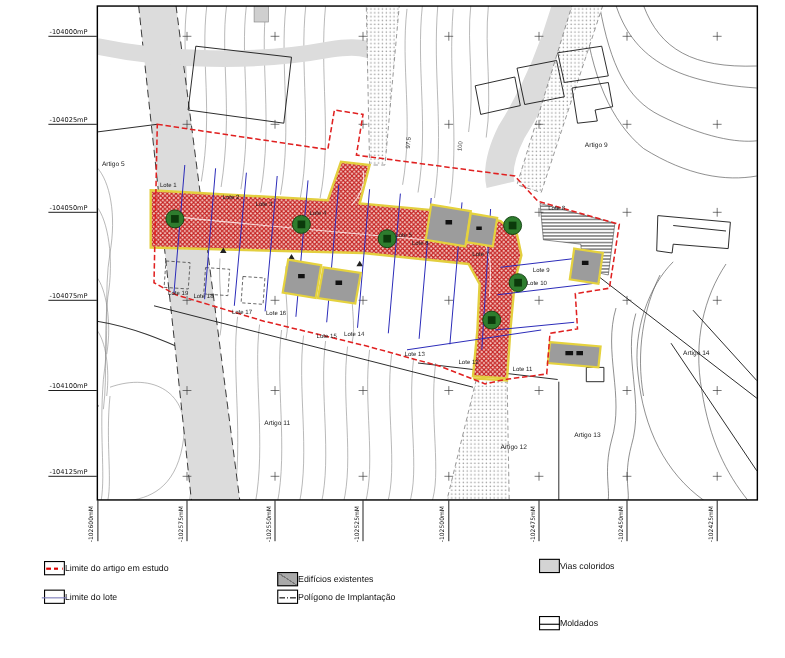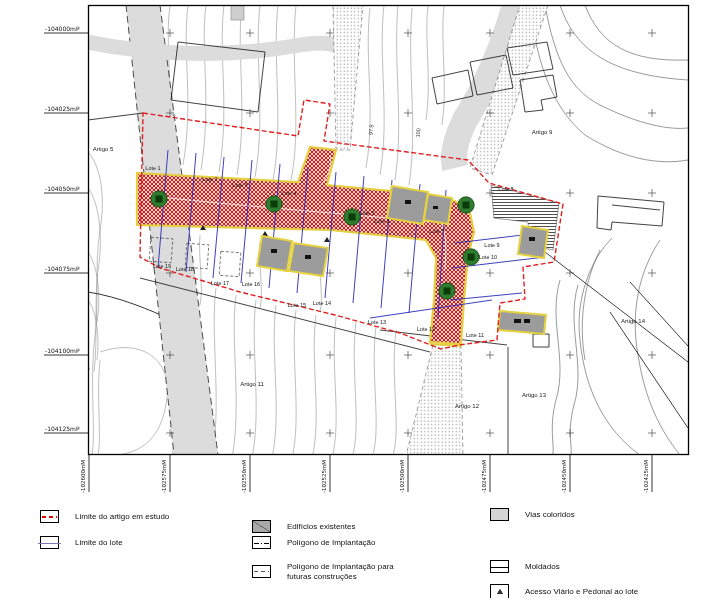--- a/index.html
+++ b/index.html
@@ -6,21 +6,21 @@
             font-family:"Liberation Sans",sans-serif;}
   #stage{position:relative;width:714px;height:598px;background:#fff;}
   #mapsvg{position:absolute;left:0;top:0;}
   .axis-label{font-family:"DejaVu Sans",sans-serif;font-size:6px;fill:#111;}
   .x-axis-label{font-family:"DejaVu Sans",sans-serif;font-size:5.5px;fill:#111;}
   .map-label{font-family:"Liberation Sans",sans-serif;font-size:6px;fill:#222;}
   .lote-label{font-family:"Liberation Sans",sans-serif;font-size:5.5px;fill:#222;}
   .contour-label{font-family:"Liberation Sans",sans-serif;font-size:5.5px;fill:#333;}
   
   .legend{position:absolute;left:0;top:500px;width:714px;height:98px;font-size:8px;color:#111;}
-  .lg-row{position:absolute;display:flex;align-items:center;gap:16px;}
+  .lg-row{position:absolute;display:flex;align-items:flex-start;gap:0;}
   .lg-label{padding-top:2px;line-height:1.3;}
   .sw{width:19px;height:13px;border:1px solid #000;background:#fff;position:relative;
       flex:none;box-sizing:border-box;}
   .sw i{display:block;position:absolute;}
   .sw-limite-artigo i{left:1px;right:1px;top:50%;height:2px;margin-top:-1px;
       background:repeating-linear-gradient(90deg,#d00 0 4px,transparent 4px 7px);}
   .sw-lote i{left:-3px;right:-3px;top:50%;height:1px;background:#7a7ab8;}
   .sw-cmo{height:17px;background:repeating-linear-gradient(0deg,#111 0 1px,#fff 1px 3px);}
   .sw-edif{background:#a9a9a9;}
   .sw-edif i{inset:0;background:linear-gradient(to top right,transparent 47%,#777 47%,#777 53%,transparent 53%);}
@@ -230,39 +230,26 @@
           <i></i>
         </span>
     <span class="lg-label">Edifícios existentes</span>
   </div>
   <div class="lg-row" style="left:252px;top:36px">
     <span class="sw sw-pi">
           <i></i>
         </span>
     <span class="lg-label">Polígono de Implantação</span>
   </div>
-  <div class="lg-row" style="left:252px;top:60px">
-    <span class="sw sw-pif">
-          <i></i>
-        </span>
-    <span class="lg-label"><span>Polígono de Implantação para</span><br><span>futuras construções</span></span>
-  </div>
 
   <div class="lg-row" style="left:490px;top:8px">
     <span class="sw sw-vias"></span>
     <span class="lg-label">Vias coloridos</span>
   </div>
   <div class="lg-row" style="left:490px;top:60px">
     <span class="sw sw-cad">
           <i></i>
         </span>
     <span class="lg-label">Moldados</span>
   </div>
-  <div class="lg-row" style="left:490px;top:84px">
-    <span class="sw sw-acesso">
-          <i class="tri"></i>
-          <i class="tri"></i>
-        </span>
-    <span class="lg-label">Acesso Viário e Pedonal ao lote</span>
-  </div>
 </div>
 
 </div>
 
 </body></html>

